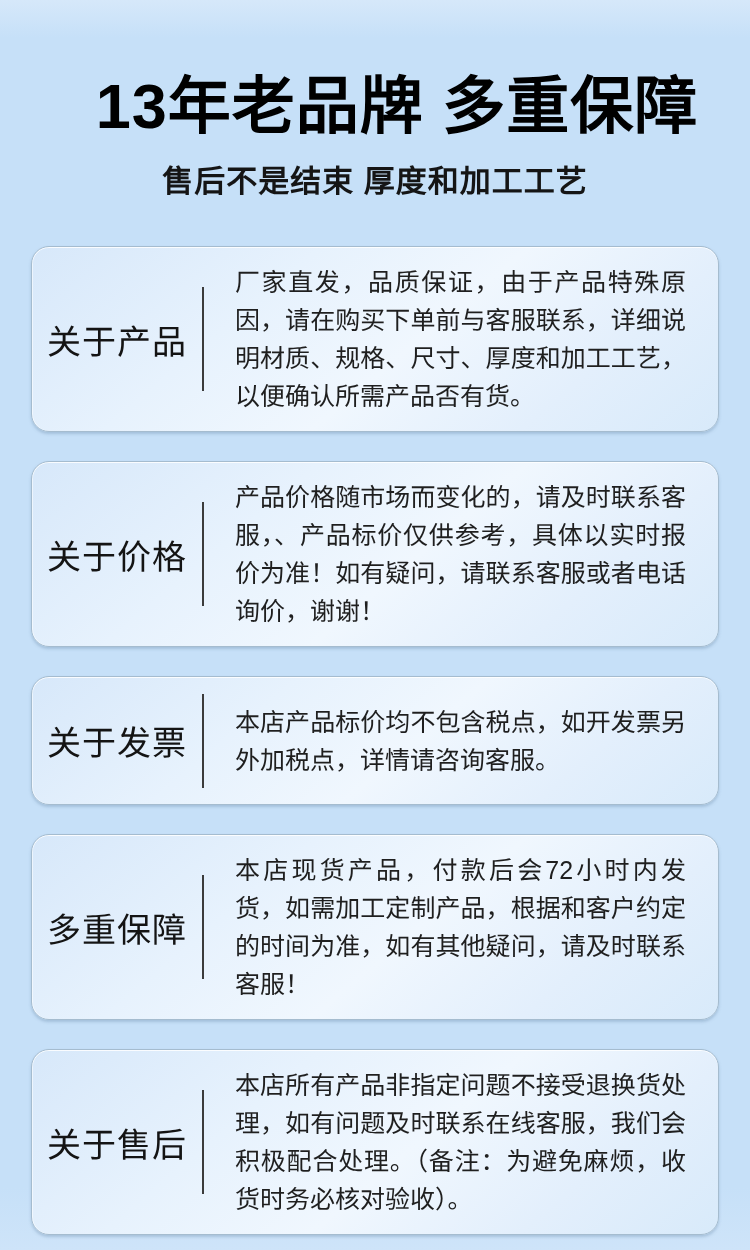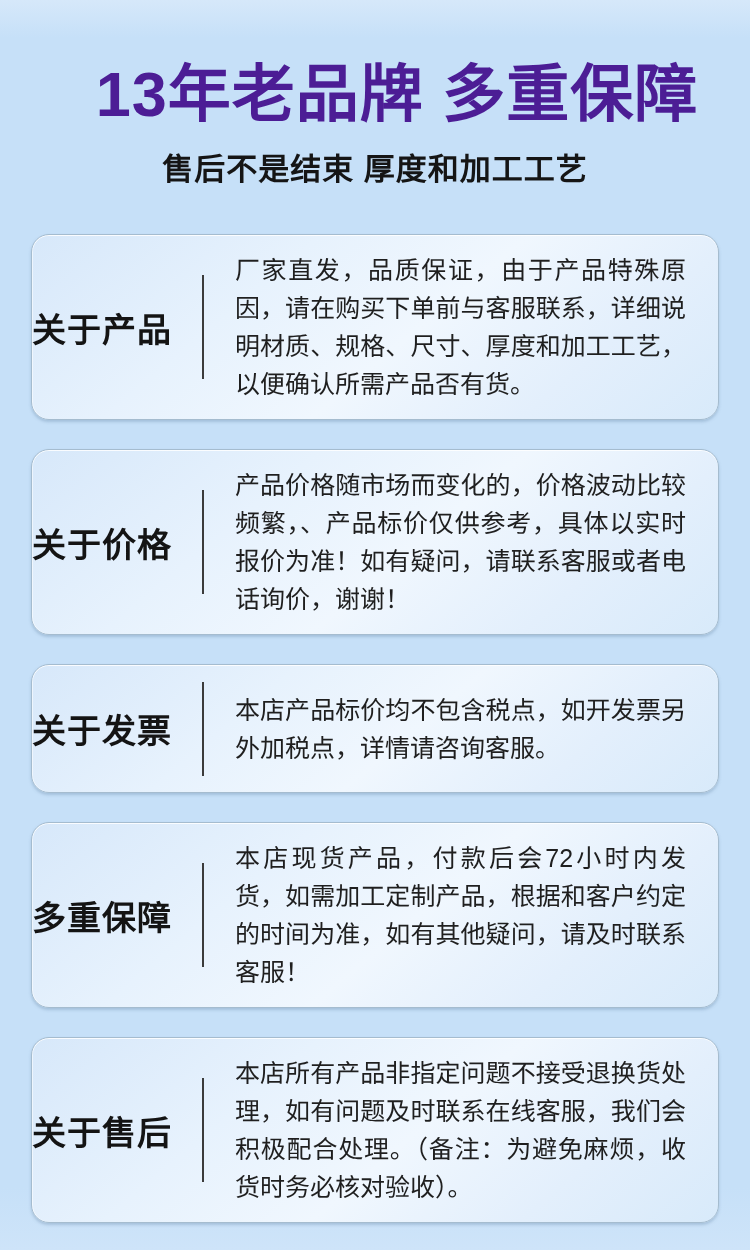--- a/index.html
+++ b/index.html
@@ -19,27 +19,27 @@
     color: var(--ink);
     background: linear-gradient(180deg,
       var(--bg-top) 0%,
       var(--bg) 3%,
       var(--bg) 95%,
       #CEE4F9 100%);
   }
   .page { width: 750px; height: 1250px; }
 
   .page-title {
-    margin: 0;
+    margin: 12px;
     padding-top: 58px;
     text-align: center;
     font-size: 63px;
     line-height: 1.15;
     font-weight: 900;
-    color: #4c1d95;
+    color: #000000;
     letter-spacing: 1px;
     padding-left: 44px;
   }
   .page-subtitle {
     margin: 14px 0 0 0;
     text-align: center;
     font-size: 31px;
     font-weight: 700;
     color: #151515;
     letter-spacing: 1px;
@@ -66,22 +66,23 @@
       inset 0 1px 0 rgba(255,255,255,0.85),
       inset 1px 0 0 rgba(255,255,255,0.55),
       0 2px 3px rgba(122,153,184,0.45);
     display: flex;
     align-items: center;
   }
   .card.short { min-height: 129px; }
 
   .card-label {
     flex: 0 0 170px;
+    text-align: center;
     font-size: 34px;
-    font-weight: 700;
+    font-weight: 400;
     color: #141414;
     letter-spacing: 1px;
     white-space: nowrap;
   }
   .card-divider {
     flex: 0 0 2px;
     width: 2px;
     height: 104px;
     align-self: center;
     background: var(--divider);
@@ -110,21 +111,21 @@
 
     <section class="card">
       <div class="card-label">关于产品</div>
       <div class="card-divider"></div>
       <p class="card-body">厂家直发，品质保证，由于产品特殊原因，请在购买下单前与客服联系，详细说明材质、规格、尺寸、厚度和加工工艺，以便确认所需产品否有货。</p>
     </section>
 
     <section class="card">
       <div class="card-label">关于价格</div>
       <div class="card-divider"></div>
-      <p class="card-body">产品价格随市场而变化的，价格波动比较频繁，、产品标价仅供参考，具体以实时报价为准！如有疑问，请联系客服或者电话询价，谢谢！</p>
+      <p class="card-body">产品价格随市场而变化的，请及时联系客服，、产品标价仅供参考，具体以实时报价为准！如有疑问，请联系客服或者电话询价，谢谢！</p>
     </section>
 
     <section class="card short">
       <div class="card-label">关于发票</div>
       <div class="card-divider"></div>
       <p class="card-body">本店产品标价均不包含税点，如开发票另外加税点，详情请咨询客服。</p>
     </section>
 
     <section class="card">
       <div class="card-label">多重保障</div>

